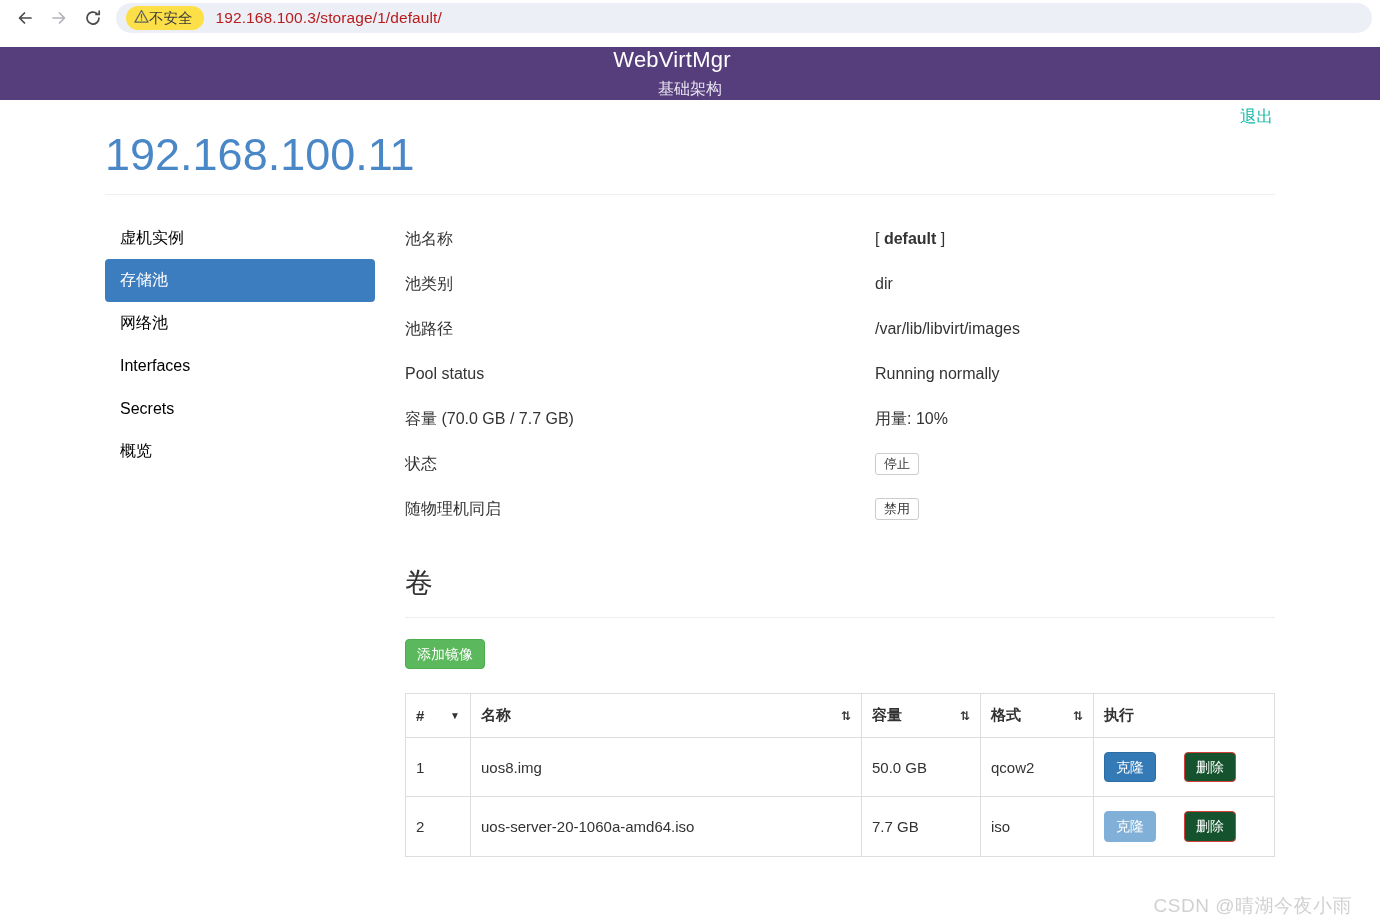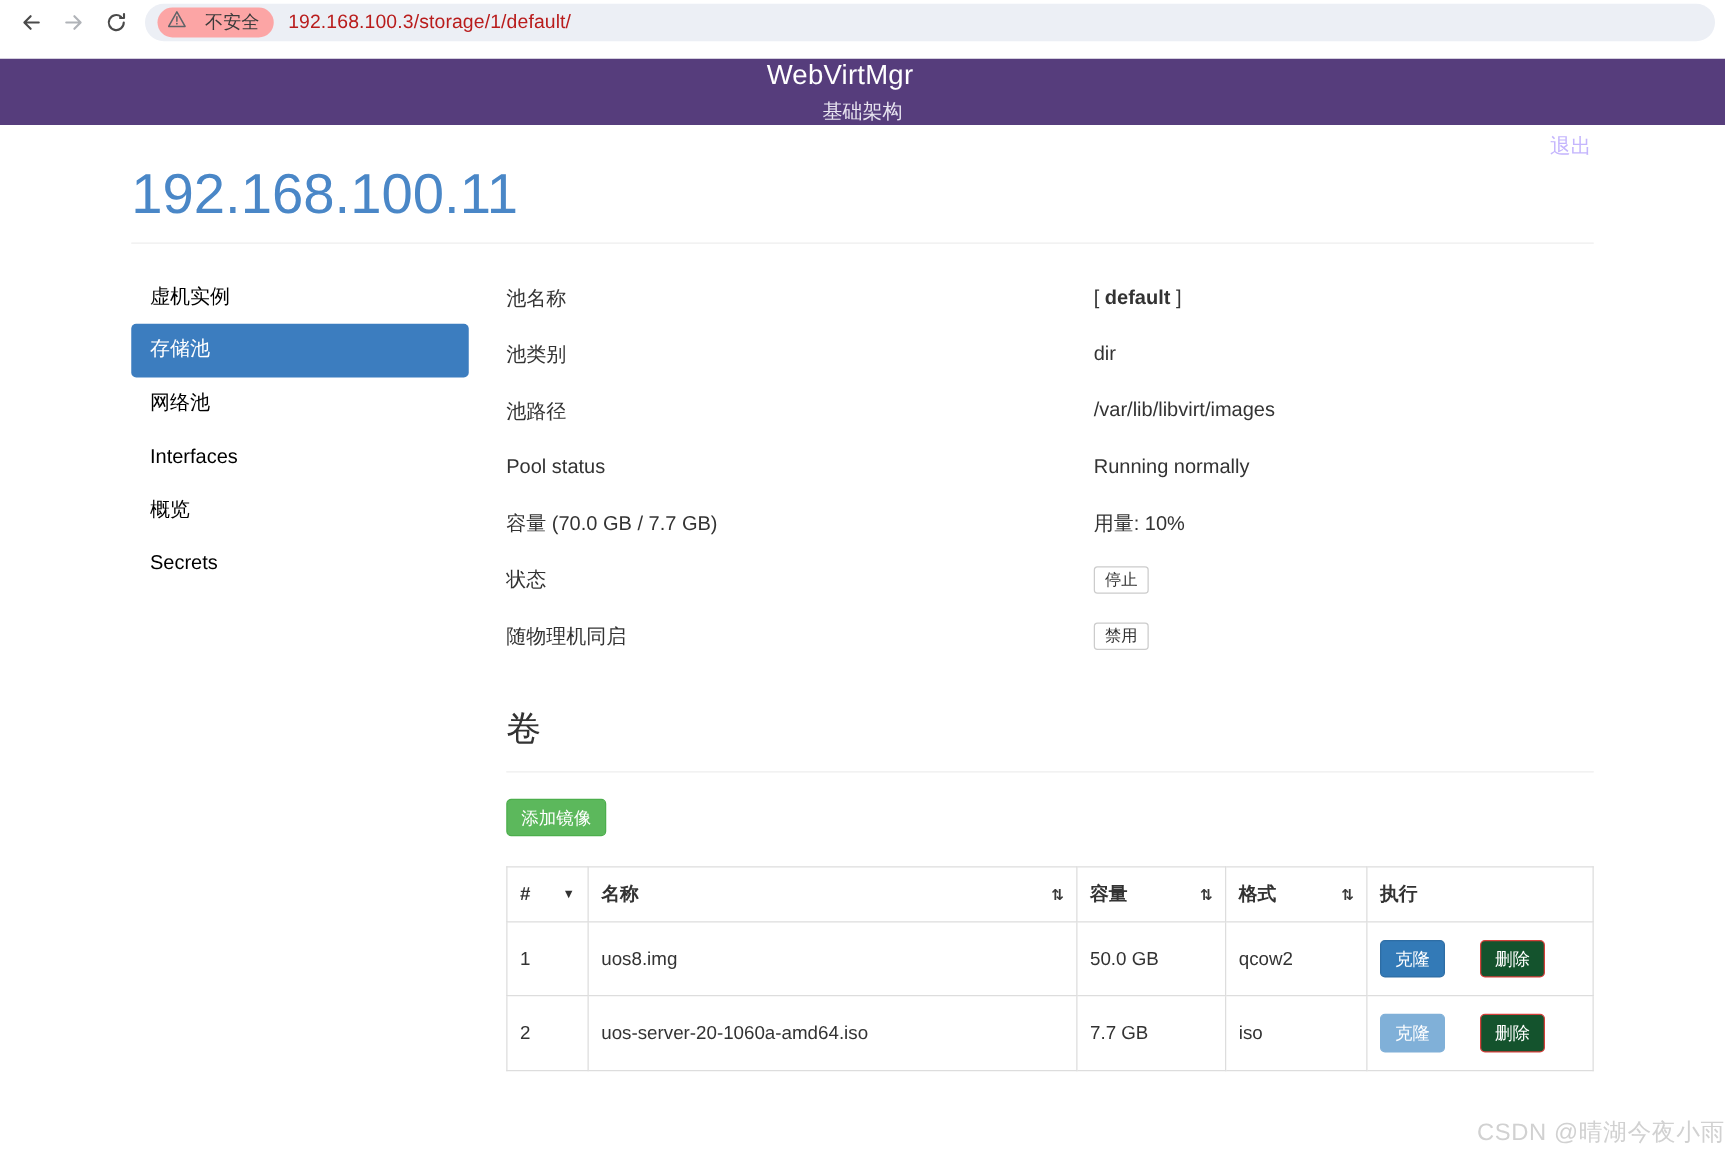--- a/index.html
+++ b/index.html
@@ -44,22 +44,22 @@
     display: flex;
     align-items: center;
     margin-left: 6px;
     padding: 0 10px;
     box-sizing: border-box;
     min-width: 0;
   }
   .security-chip {
     display: inline-flex;
     align-items: center;
-    gap: 15px;
-    background: #fca5a5;
+    gap: 0;
+    background: #fde047;
     border-radius: 13px;
     height: 24px;
     padding: 0 11px 0 8px;
     box-sizing: border-box;
     flex: 0 0 auto;
     cursor: pointer;
   }
   .security-chip .chip-text {
     font-size: 14.5px;
     color: #3b3b3b;
@@ -110,21 +110,21 @@
   .nav-link {
     color: #e8e4f0;
     font-size: 16px;
     text-decoration: none;
     cursor: pointer;
     padding: 6px 2px;
   }
   .nav-right {
     margin-left: auto;
   }
-  .nav-right .nav-link { color: #c4b5fd; font-size: 16.5px; }
+  .nav-right .nav-link { color: #14b8a6; font-size: 16.5px; }
 
   
   .container {
     width: 1200px;
     margin: 0 auto;
     padding: 0 15px;
     box-sizing: border-box;
   }
   .page-header {
     display: flex;
@@ -298,21 +298,21 @@
   }
   .col-idx { width: 44px; }
   .col-cap { width: 98px; }
   .col-fmt { width: 92px; }
   .col-act { width: 160px; }
   .actions { display: flex; gap: 28px; align-items: center; }
 
   
   .watermark {
     position: absolute;
-    right: 0;
+    right: 28px;
     bottom: 4px;
     font-size: 19px;
     color: #c9c9c9;
     opacity: 0.85;
     white-space: nowrap;
     pointer-events: none;
     letter-spacing: 0.5px;
     margin-left: 33px;
   }
   .page-root { position: relative; height: 923px; overflow: hidden; }
@@ -388,24 +388,24 @@
           <li class="active">
             <a>存储池</a>
           </li>
           <li>
             <a>网络池</a>
           </li>
           <li>
             <a>Interfaces</a>
           </li>
           <li>
-            <a>概览</a>
+            <a>Secrets</a>
           </li>
           <li>
-            <a>Secrets</a>
+            <a>概览</a>
           </li>
         </ul>
       </div>
 
       <div class="col-content">
 
         <div class="detail-list">
 
           <div class="detail-row">
             <div class="detail-label">池名称</div>

